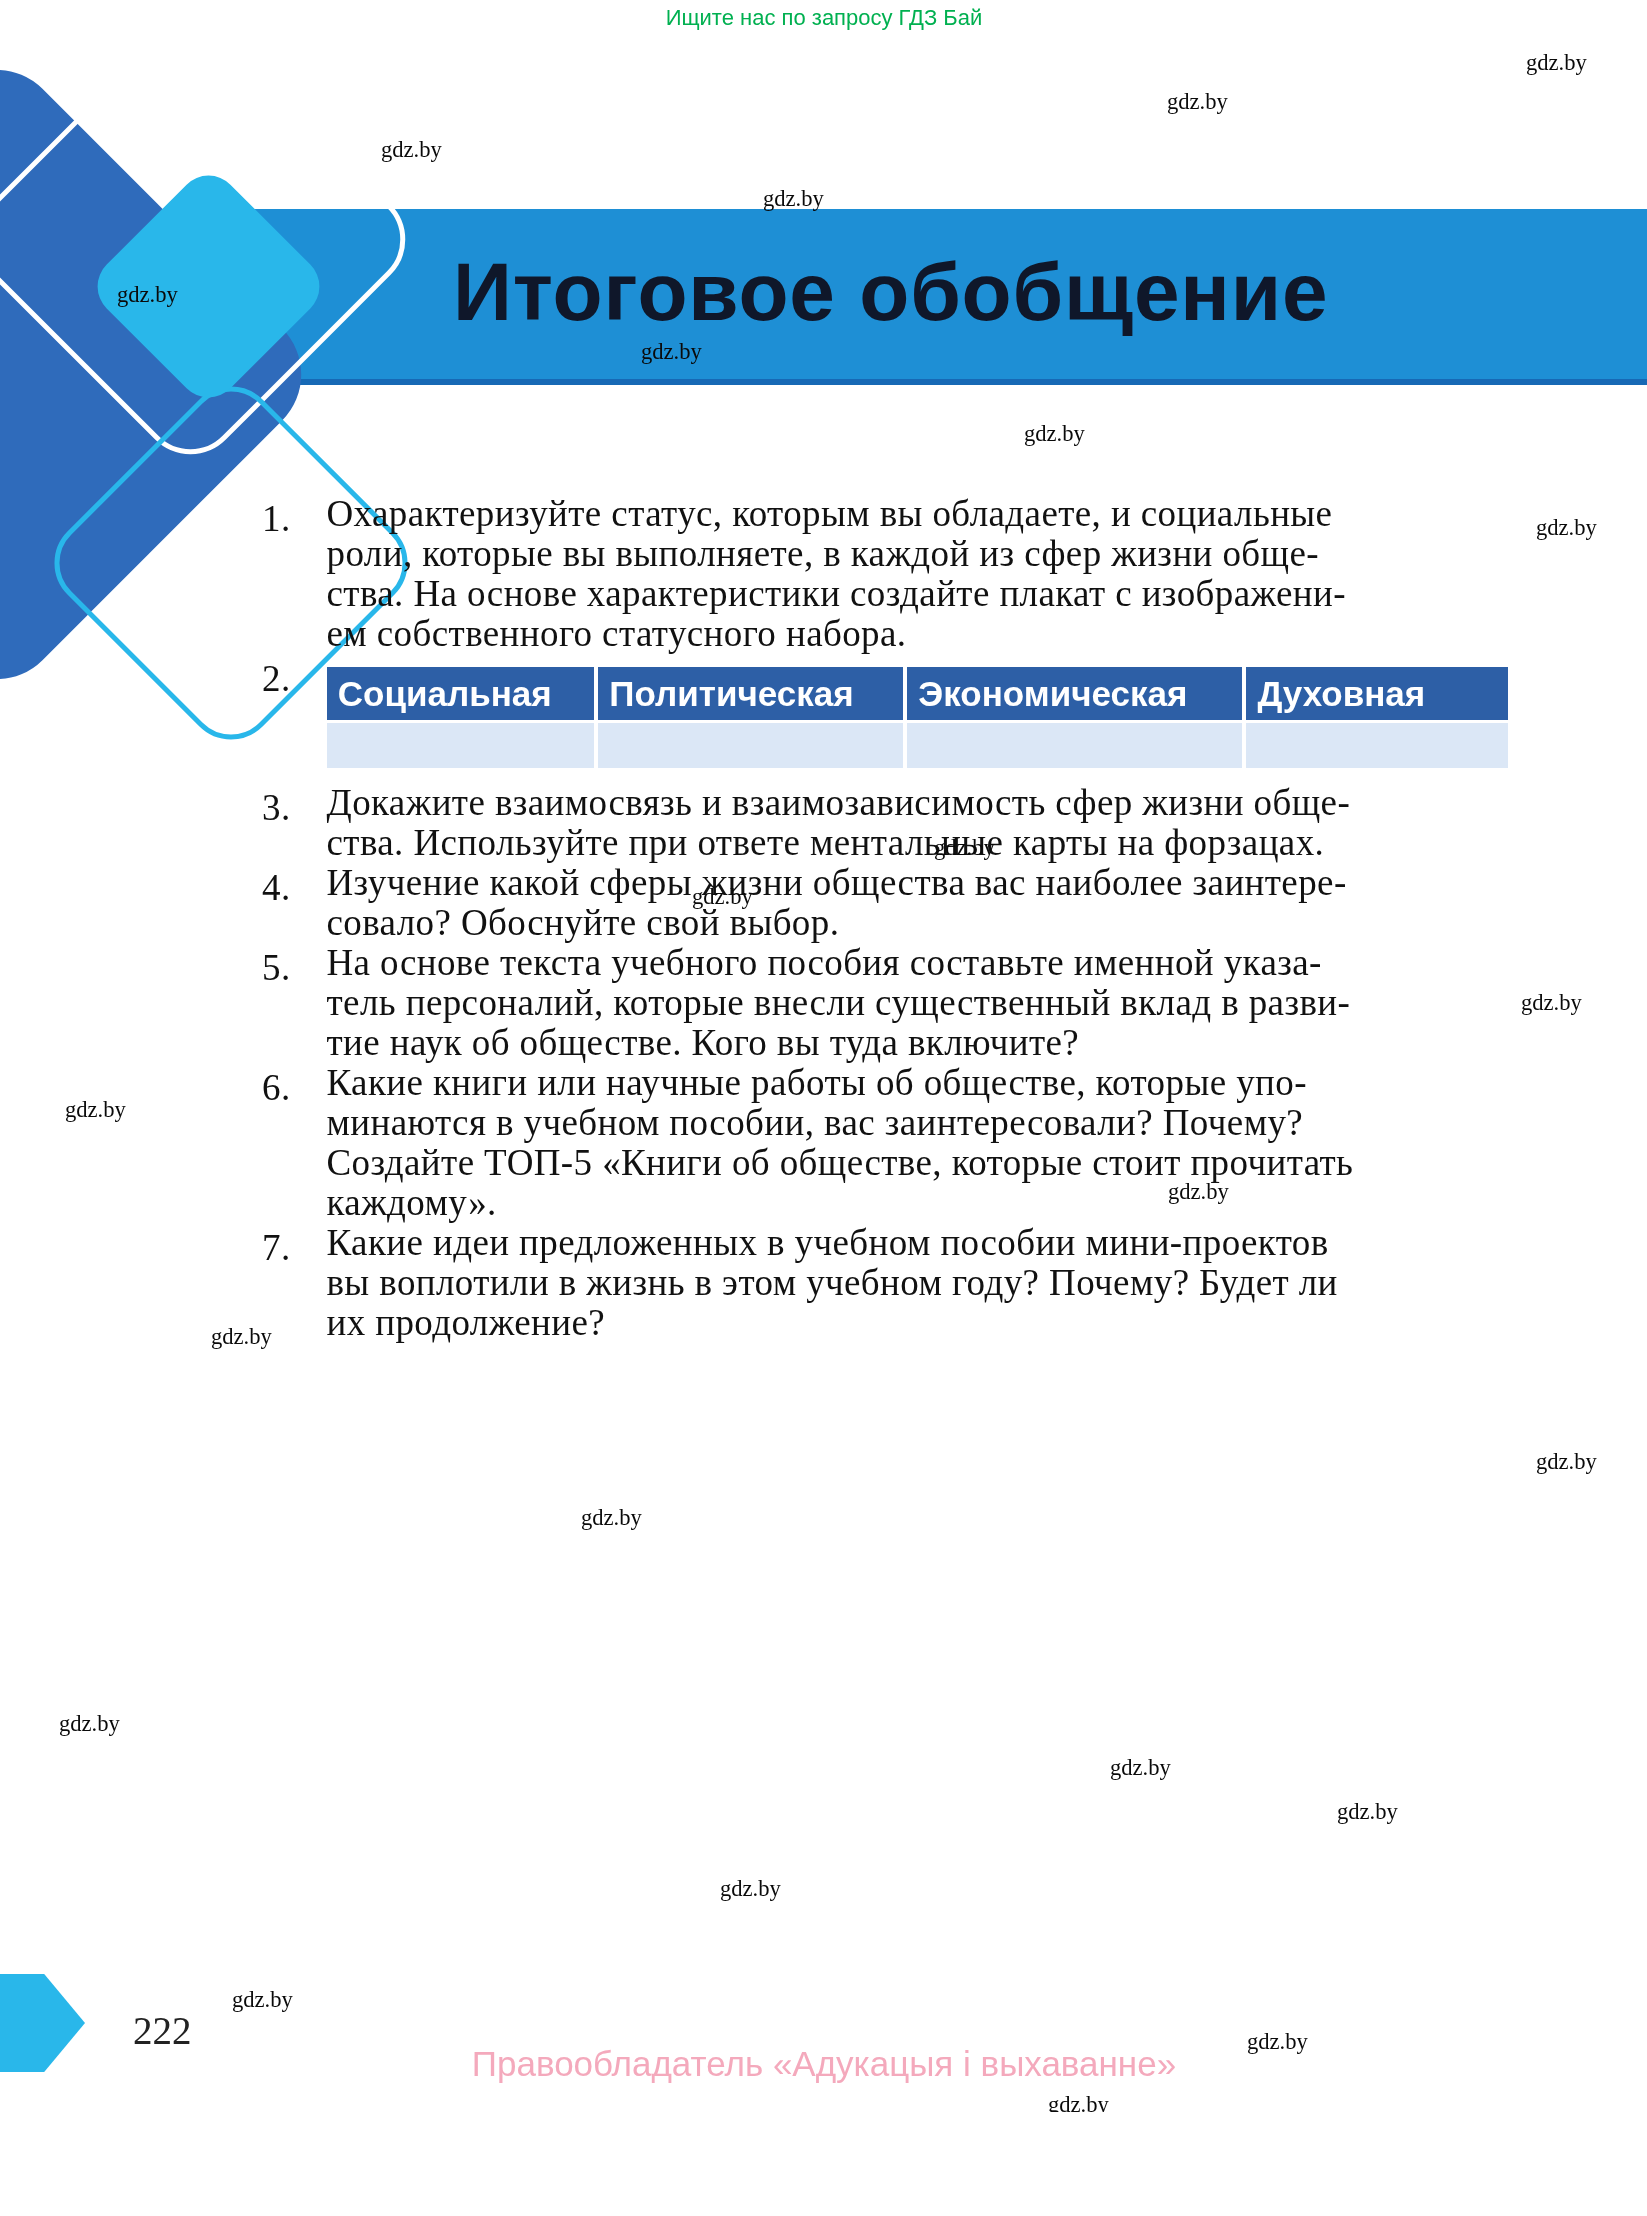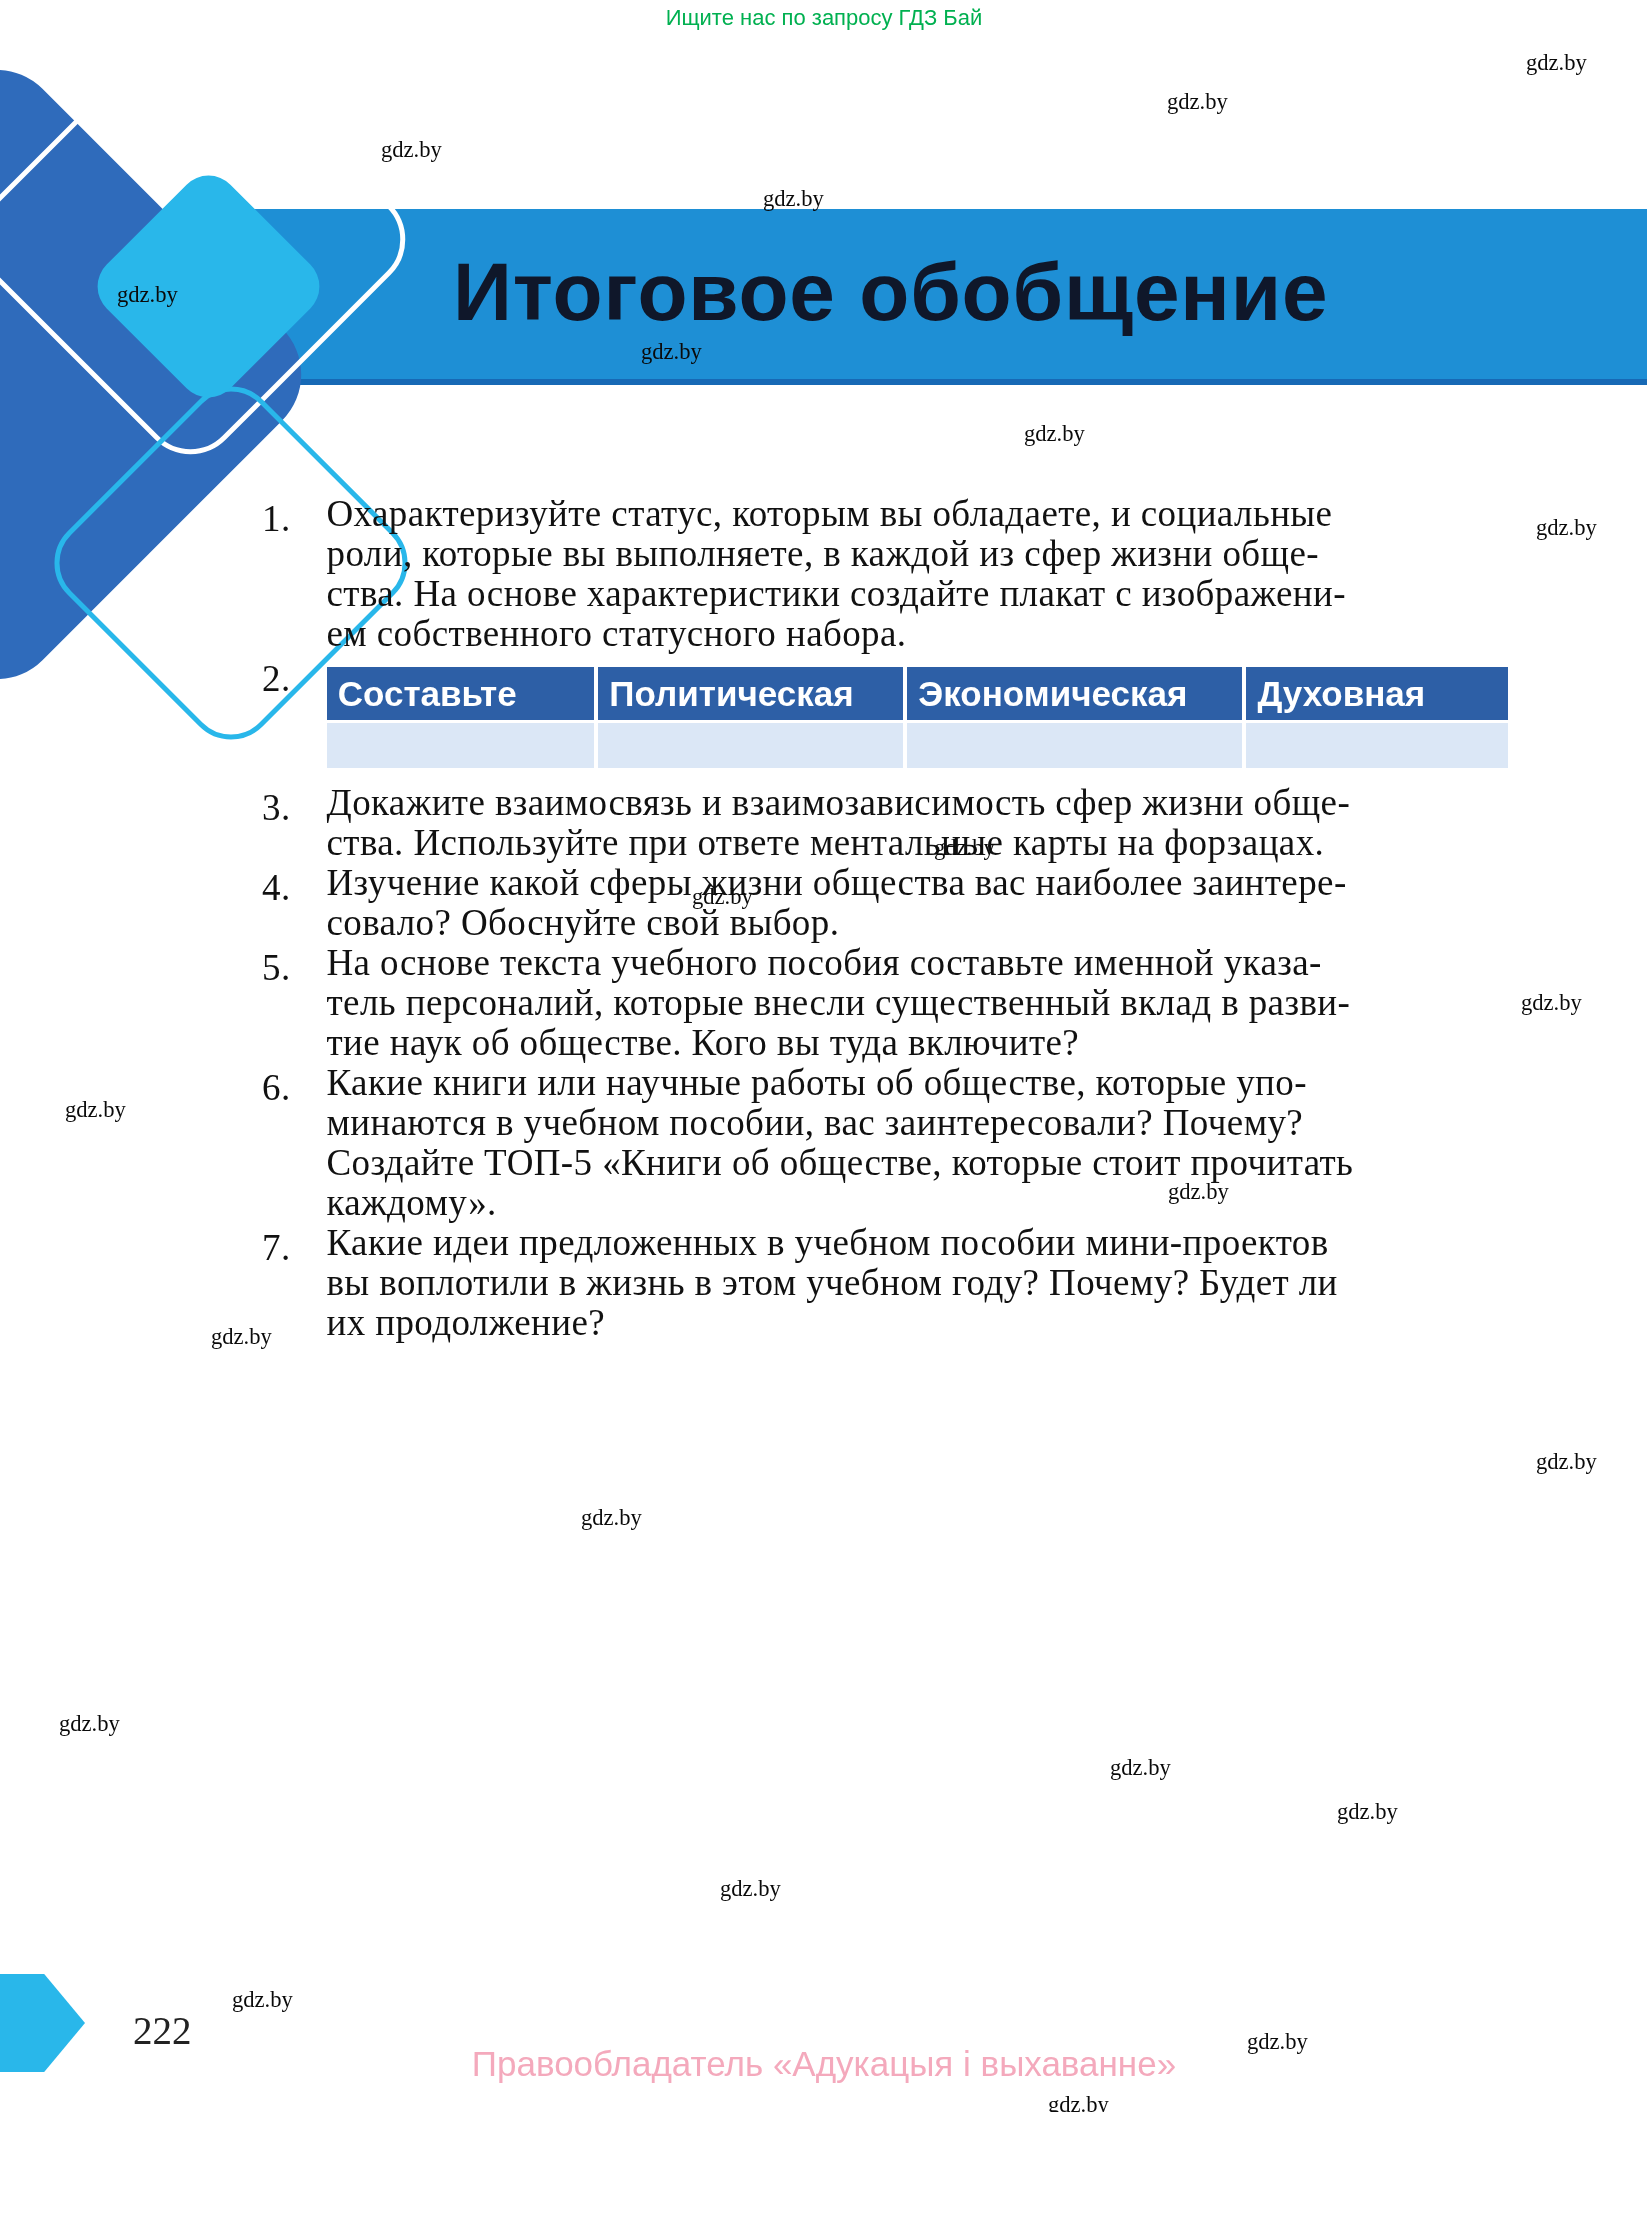--- a/index.html
+++ b/index.html
@@ -84,21 +84,21 @@
 ства. На основе характеристики создайте плакат с изображени-
 ем собственного статусного набора.</div>
         </div>
     </div>
 
     <div class="exercise">
       <div class="num">2.</div>
       <div class="body">
         <div class="sph-table">
           <div class="thead">
-            <div class="cell">Составьте</div>
+            <div class="cell">Социальная</div>
             <div class="cell">Политическая</div>
             <div class="cell">Экономическая</div>
             <div class="cell">Духовная</div>
           </div>
           <div class="trow">
             <div class="cell"></div>
             <div class="cell"></div>
             <div class="cell"></div>
             <div class="cell"></div>
           </div>

